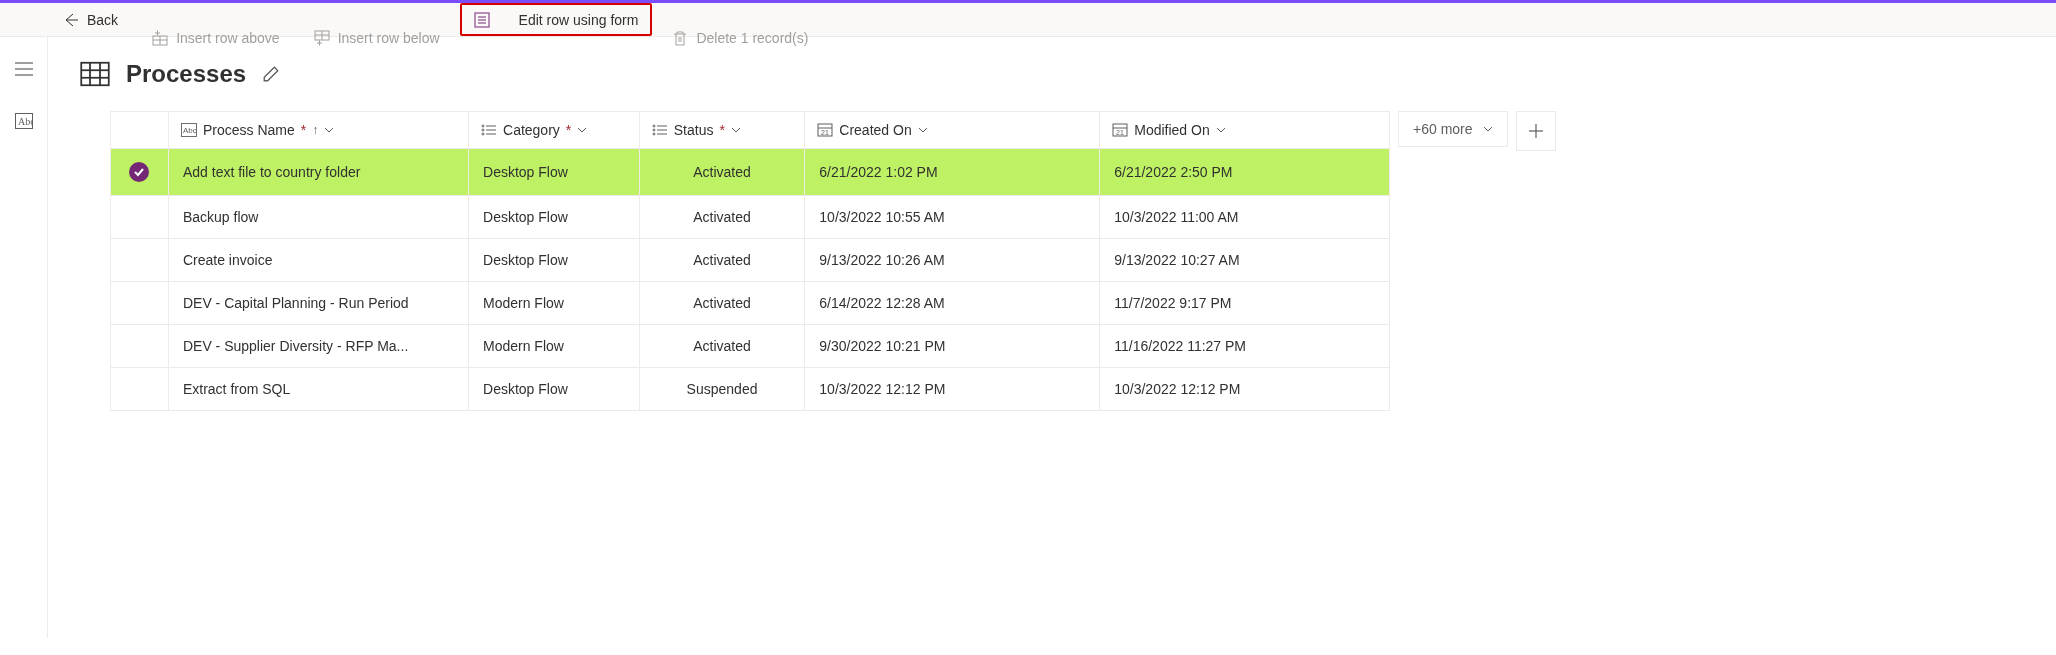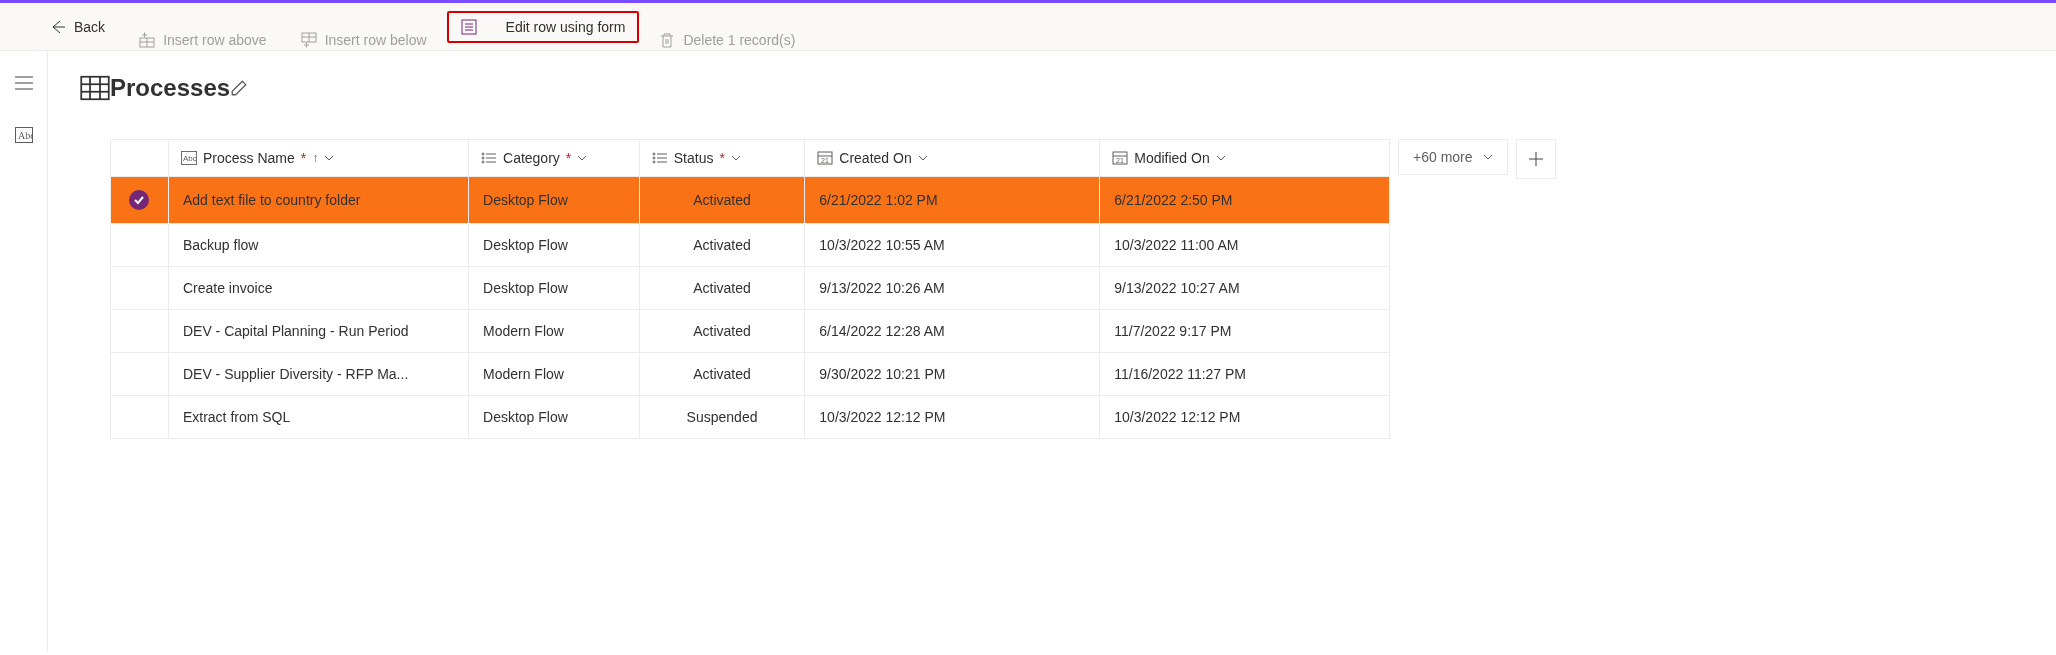--- a/index.html
+++ b/index.html
@@ -7,26 +7,25 @@
     font-family: "Segoe UI", -apple-system, sans-serif;
     font-size: 14px;
     color: #323130;
     background: #fff;
     width: 2056px;
     height: 655px;
     overflow: hidden;
     border-top: 3px solid #7c4dff;
   }
   .toolbar {
-    height: 48px;
+    height: 34px;
     background: #faf9f8;
     border-bottom: 1px solid #edebe9;
     display: flex;
-    align-items: center;
-    padding-left: 36px;
+    padding-left: 49px;
     gap: 6px;
   }
   .tb-btn {
     display: flex;
     align-items: center;
     gap: 8px;
     padding: 6px 12px;
     cursor: pointer;
     color: #323130;
     font-size: 14px;
@@ -56,22 +55,22 @@
     display:flex; align-items:center; justify-content:center;
     cursor:pointer;
     color:#605e5c;
   }
   .content {
     flex: 1;
     padding: 22px 32px 0 32px;
     position: relative;
   }
   .title-row {
-    display:flex; align-items:center; 
-    margin-bottom: 36px;
+    display:flex; align-items:center; gap:16px;
+    margin-bottom: 22px;
   }
   .title-icon { width:30px; height:30px; }
   .title-text {
     font-size: 24px;
     font-weight: 600;
   }
   .edit-pencil { width:18px; height:18px; color:#605e5c; cursor:pointer; }
 
   .grid-wrap {
     position: relative;
@@ -103,21 +102,21 @@
     text-overflow: ellipsis;
     max-width: 0;
   }
   .grid td:first-child { border-left: 1px solid #edebe9; text-align:center; width:56px; }
   .col-name { width: 290px; }
   .col-cat { width: 165px; }
   .col-stat { width: 160px; text-align: center; }
   .col-created { width: 285px; }
   .col-modified { width: 280px; }
 
-  .row-selected td { background: #f97316; }
+  .row-selected td { background: #bef264; }
   .check-circle {
     width: 20px; height: 20px;
     border-radius: 50%;
     background: #742774;
     display:inline-flex; align-items:center; justify-content:center;
   }
   .check-circle svg { width:12px; height:12px; }
 
   .hdr-inner { display:flex; align-items:center; gap:6px; }
   .req-star { color:#a4262c; }

